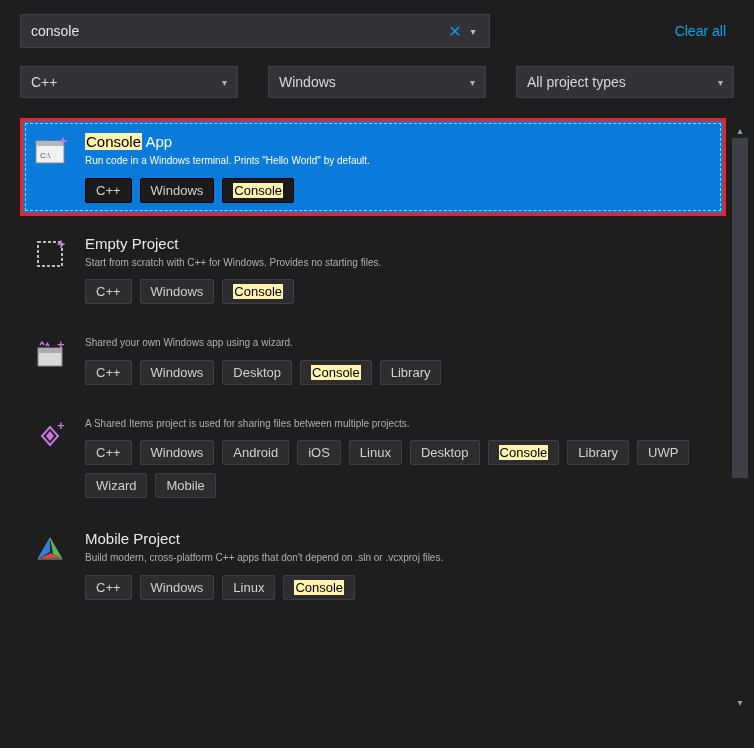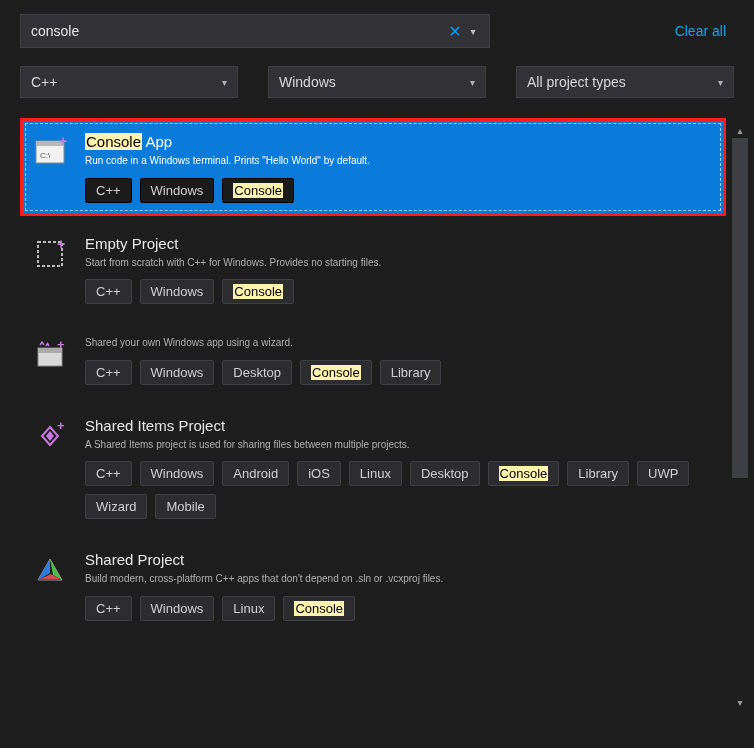--- a/index.html
+++ b/index.html
@@ -238,21 +238,20 @@
       </div>
       <div class="item">
         <div class="icon-box">
           <svg width="34" height="30" viewBox="0 0 34 30">
             <path d="M15 24 L7 15 L15 6 L23 15 Z" fill="none" stroke="#c678dd" stroke-width="2"></path>
             <path d="M15 20 L11 15 L15 10 L19 15 Z" fill="#c678dd"></path>
             <text x="22" y="9" font-size="13" fill="#c678dd" font-weight="bold">+</text>
           </svg>
         </div>
         <div class="body">
-          <div class="title">Shared Items Project</div>
           <div class="desc">A Shared Items project is used for sharing files between multiple projects.</div>
           <div class="tags">
             <span class="tag">C++</span>
             <span class="tag">Windows</span>
             <span class="tag">Android</span>
             <span class="tag">iOS</span>
             <span class="tag">Linux</span>
             <span class="tag">Desktop</span>
             <span class="tag"><span class="hl">Console</span></span>
             <span class="tag">Library</span>
@@ -265,21 +264,21 @@
       <div class="item">
         <div class="icon-box">
           <svg width="34" height="30" viewBox="0 0 34 30">
             <path d="M15 4 L27 25 L3 25 Z" fill="none" stroke="#999"></path>
             <path d="M15 4 L15 18 L3 25 Z" fill="#2e7de0"></path>
             <path d="M15 4 L27 25 L18 20 Z" fill="#4fbb4f"></path>
             <path d="M5 24 L25 24 L16 19 Z" fill="#d94b4b"></path>
           </svg>
         </div>
         <div class="body">
-          <div class="title">Shared Project</div>
+          <div class="title">Mobile Project</div>
           <div class="desc">Build modern, cross-platform C++ apps that don't depend on .sln or .vcxproj files.</div>
           <div class="tags">
             <span class="tag">C++</span>
             <span class="tag">Windows</span>
             <span class="tag">Linux</span>
             <span class="tag"><span class="hl">Console</span></span>
           </div>
         </div>
       </div>
     </div>

